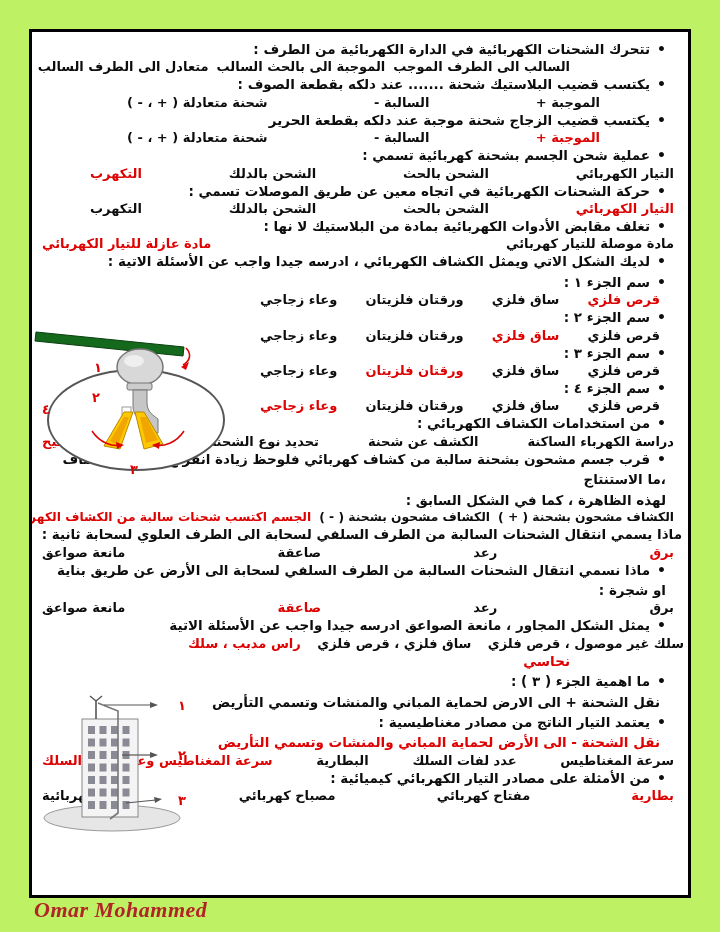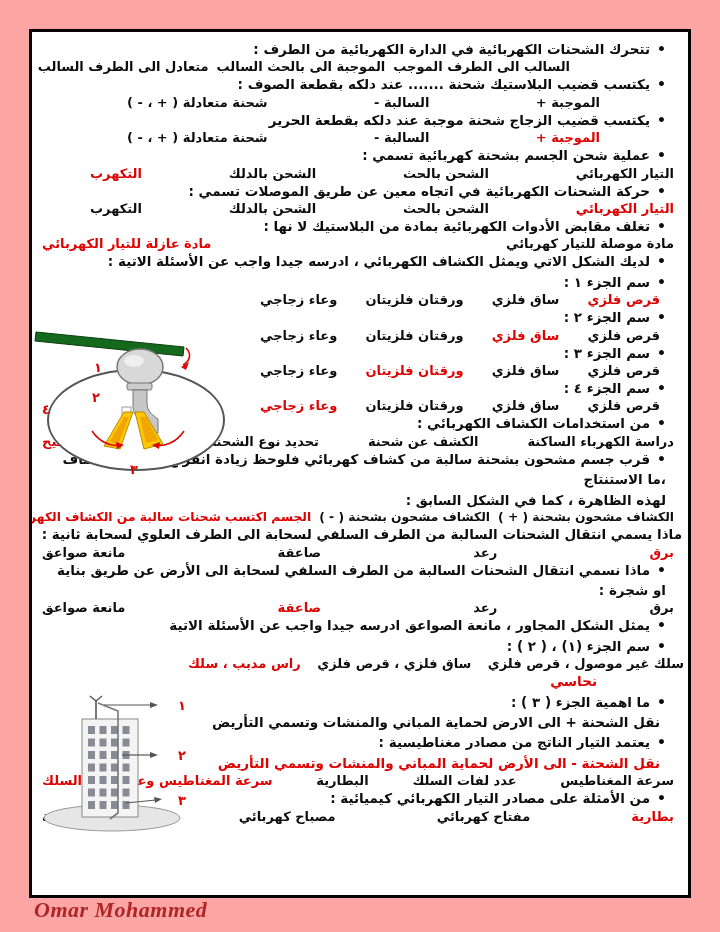--- a/index.html
+++ b/index.html
@@ -1,26 +1,26 @@
 <!DOCTYPE html>
 <html lang="ar"><head>
 <meta charset="utf-8">
 <style>
   html,body{margin:0;padding:0;background:#ffffff;}
-  .page{position:relative;width:720px;height:932px;background:#fca5a5;overflow:hidden;
+  .page{position:relative;width:720px;height:932px;background:#bef264;overflow:hidden;
         font-family:"DejaVu Sans",sans-serif;}
   .frame{position:absolute;left:29px;top:29px;width:662px;height:869px;
          border:3px solid #000;box-sizing:border-box;background:#fff;}
   .content{position:absolute;left:0;top:0;right:0;bottom:0;padding-top:7px;
            direction:rtl;text-align:right;font-weight:bold;color:#0d0d0d;
            font-size:13.5px;overflow:hidden;}
   .line{line-height:20.4px;min-height:20.4px;padding:0 22px 0 8px;white-space:pre-line;}
   .line.flush{padding-right:6px;}
   .line.sub{padding-right:28px;}
-  .line.nh{padding-right:91px;}
+  .line.nh{padding-right:118px;}
   .opts{display:flex;justify-content:space-between;align-items:baseline;
         direction:rtl;padding:0 14px 0 10px;column-gap:8px;font-size:13px;}
   .opts.inset{padding:0 88px 0 95px;}
   .opts.insetR{padding:0 118px 0 20px;}
   .opts.padL{padding-left:58px;}
   .opts.fig1{margin-left:228px;padding:0 28px 0 0;}
   .opts.fig2{margin-left:150px;padding:0 4px 0 6px;}
   .line.fig2{margin-left:150px;}
   .opts.tight{font-size:12.3px;}
   .opt{white-space:nowrap;}
@@ -128,21 +128,20 @@
           <span class="opt">مانعة صواعق</span>
         </div>
         <div class="line"><span class="bullet">•</span><span>ماذا نسمي انتقال الشحنات السالبة من الطرف السلفي لسحابة الى الأرض عن طريق بناية او شجرة :</span></div>
         <div class="opts">
           <span class="opt">برق</span>
           <span class="opt">رعد</span>
           <span class="opt red">صاعقة</span>
           <span class="opt">مانعة صواعق</span>
         </div>
         <div class="line"><span class="bullet">•</span><span>يمثل الشكل المجاور ، مانعة الصواعق ادرسه جيدا واجب عن الأسئلة الاتية</span></div>
-        <div class="line"><span class="bullet">•</span><span>سم الجزء (١) ، ( ٢ ) :</span></div>
         <div class="opts fig2">
           <span class="opt">سلك غير موصول ، قرص فلزي</span>
           <span class="opt">ساق فلزي ، قرص فلزي</span>
           <span class="opt red">راس مدبب ، سلك</span>
         </div>
         <div class="line nh red"><span>نحاسي</span></div>
         <div class="line fig2"><span class="bullet">•</span><span>ما اهمية الجزء ( ٣ ) :</span></div>
         <div class="line sub fig2"><span>نقل الشحنة + الى الارض لحماية المباني والمنشات  وتسمي التأريض</span></div>
         <div class="line fig2"><span class="bullet">•</span><span>يعتمد التيار الناتج من مصادر مغناطيسية :</span></div>
         <div class="line sub fig2 red"><span>نقل الشحنة - الى الأرض لحماية المباني والمنشات  وتسمي التأريض</span></div>

